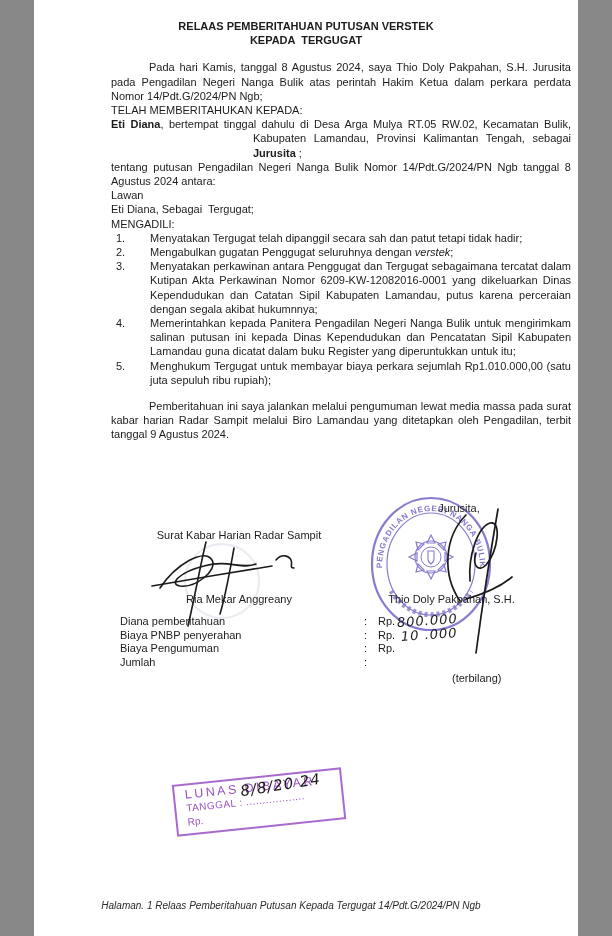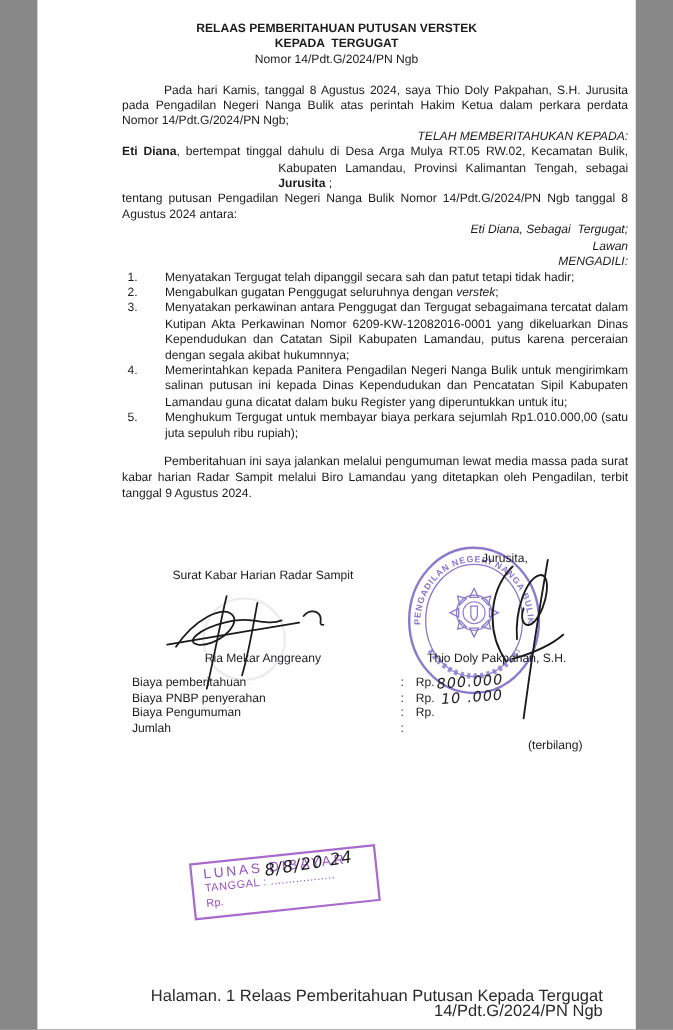--- a/index.html
+++ b/index.html
@@ -3,21 +3,21 @@
 <meta charset="utf-8">
 <style>
   html,body { margin:0; padding:0; background:#888; }
   .page {
     position:relative; width:544px; height:936px; background:#ffffff;
     font-family:"Liberation Sans","DejaVu Sans",sans-serif;
     font-size:11px; line-height:14.2px; color:#1c1c1c;
     overflow:hidden; margin:0 auto;
   }
   .content { width:460px; margin-left:77px; }
-  .center { text-align:right;font-style:italic; }
+  .center { text-align:left; }
   .bold { font-weight:bold; }
   .pre { white-space:pre-wrap; }
   .header { padding-top:19px; text-align:center; }
   p { margin:0; }
   .para { text-align:justify; text-indent:38px; }
   .mt13 { margin-top:13px; }
   .recipient { padding-left:142px; text-indent:-142px; text-align:justify; }
   .li { display:flex; }
   .li .num { width:19px; flex:none; }
   .li .txt { flex:1; text-align:justify;padding-left:15px; }
@@ -40,50 +40,49 @@
   .lunas .l1 { font-size:12.5px; letter-spacing:2.5px; font-weight:500; white-space:nowrap; }
   .lunas .l2 { font-size:10px; letter-spacing:0.5px; }
   .lunas .l3 { font-size:10px; }
   .lunas-date {
     position:absolute; left:206px; top:778px; transform:rotate(-9deg);
     font-family:"DejaVu Sans",sans-serif; font-style:italic;
     font-size:15px; color:#1a1a1a; letter-spacing:1px; z-index:5;
   }
   .footer {
     position:absolute; top:899px; left:0; right:30px;
-    text-align:right; font-size:15px; color:#2a2a2a;
+    text-align:center; font-style:italic; font-size:10px; color:#2a2a2a;
   }
   .faint-circle {
     position:absolute; left:150px; top:543px; width:72px; height:72px;
     border-radius:50%; border:2px solid rgba(140,140,175,0.18);
   }
   svg { display:block; }
 </style>
 </head>
 <body>
 
 <div class="page">
 
   <div class="header">
     <div class="bold">RELAAS PEMBERITAHUAN PUTUSAN VERSTEK</div>
     <div class="bold pre">KEPADA  TERGUGAT</div>
-    <div>Nomor 14/Pdt.G/2024/PN Ngb</div>
   </div>
 
   <div class="content">
 
     <p class="para mt13">Pada hari Kamis, tanggal 8 Agustus 2024, saya Thio Doly Pakpahan, S.H. Jurusita pada Pengadilan Negeri Nanga Bulik atas perintah Hakim Ketua dalam perkara perdata Nomor 14/Pdt.G/2024/PN Ngb;</p>
     <div class="center">TELAH MEMBERITAHUKAN KEPADA:</div>
 
     <p class="recipient"><b>Eti Diana</b><span>, bertempat tinggal dahulu di Desa Arga Mulya RT.05 RW.02, Kecamatan Bulik, Kabupaten Lamandau, Provinsi Kalimantan Tengah, sebagai </span><b>Jurusita</b><span> ;</span></p>
 
     <p style="text-align:justify">tentang putusan Pengadilan Negeri Nanga Bulik Nomor 14/Pdt.G/2024/PN Ngb tanggal 8 Agustus 2024 antara:</p>
 
+    <div class="center">Lawan</div>
     <div class="center pre">Eti Diana, Sebagai  Tergugat;</div>
-    <div class="center">Lawan</div>
 
     <div class="center">MENGADILI:</div>
 
     <div style="margin-left:5px">
       <div class="li">
         <span class="num">1.</span>
         <span class="txt">Menyatakan Tergugat telah dipanggil secara sah dan patut tetapi tidak hadir;</span>
       </div>
       <div class="li">
         <span class="num">2.</span>
@@ -99,21 +98,21 @@
       </div>
       <div class="li">
         <span class="num">5.</span>
         <span class="txt">Menghukum Tergugat untuk membayar biaya perkara sejumlah Rp1.010.000,00 (satu juta sepuluh ribu rupiah);</span>
       </div>
     </div>
 
     <p class="para" style="margin-top:12px">Pemberitahuan ini saya jalankan melalui pengumuman lewat media massa pada surat kabar harian Radar Sampit melalui Biro Lamandau yang ditetapkan oleh Pengadilan, terbit tanggal 9 Agustus 2024.</p>
   </div>
 
-  <div class="abs sigcol" style="top:516px; left:100px; width:210px;">
+  <div class="abs sigcol" style="top:528px; left:100px; width:210px;">
     <div>Surat Kabar Harian Radar Sampit</div>
   </div>
   <div class="abs sigcol" style="top:592px; left:100px; width:210px;">Ria Mekar Anggreany</div>
 
   <div class="faint-circle"></div>
 
   <svg class="abs" style="top:536px; left:112px;" width="195" height="95" viewBox="0 0 195 95">
     <g fill="none" stroke="#1b1b1b" stroke-width="1.6" stroke-linecap="round">
       <path d="M 60 6 C 55 26 50 55 42 90"></path>
       <path d="M 14 52 C 30 28 58 12 66 24 C 72 34 50 52 34 50 C 22 48 34 36 58 30 C 82 23 96 34 110 28"></path>
@@ -151,21 +150,21 @@
     <g fill="none" stroke="#1b1b1b" stroke-width="1.7" stroke-linecap="round">
       <path d="M 34 12 C 12 34 10 72 28 98"></path>
       <path d="M 66 6 C 58 52 50 105 44 150"></path>
       <path d="M 38 78 C 36 52 46 24 58 20 C 70 17 66 48 54 62 C 46 70 40 62 44 50"></path>
       <path d="M 34 96 C 48 92 66 86 80 74"></path>
     </g>
   </svg>
 
   <div class="abs" style="top:614px; left:86px; width:470px;">
     <div class="costs-row">
-      <span class="costs-label">Biaya pemberitahuan</span>
+      <span class="costs-label">Diana pemberitahuan</span>
       <span class="costs-colon">:</span>
       <span class="costs-cur">Rp.</span>
       <span class="handw" style="margin-left:2px">800.000</span>
     </div>
     <div class="costs-row">
       <span class="costs-label">Biaya PNBP penyerahan</span>
       <span class="costs-colon">:</span>
       <span class="costs-cur">Rp.</span>
       <span class="handw" style="margin-left:6px">10 .000</span>
     </div>
@@ -173,21 +172,21 @@
       <span class="costs-label">Biaya Pengumuman</span>
       <span class="costs-colon">:</span>
       <span class="costs-cur">Rp.</span>
     </div>
     <div class="costs-row">
       <span class="costs-label">Jumlah</span>
       <span class="costs-colon">:</span>
     </div>
   </div>
 
-  <div class="abs" style="top:671px; left:418px;margin-left:28px;">(terbilang)</div>
+  <div class="abs" style="top:671px; left:418px;">(terbilang)</div>
 
   <div class="lunas">
     <div class="l1">LUNAS DIBAYAR</div>
     <div class="l2">TANGGAL : ..................</div>
     <div class="l3">Rp.</div>
   </div>
   <div class="lunas-date">8/8/20 24</div>
 
   <div class="footer">Halaman. 1 Relaas Pemberitahuan Putusan Kepada Tergugat 14/Pdt.G/2024/PN Ngb</div>
 

